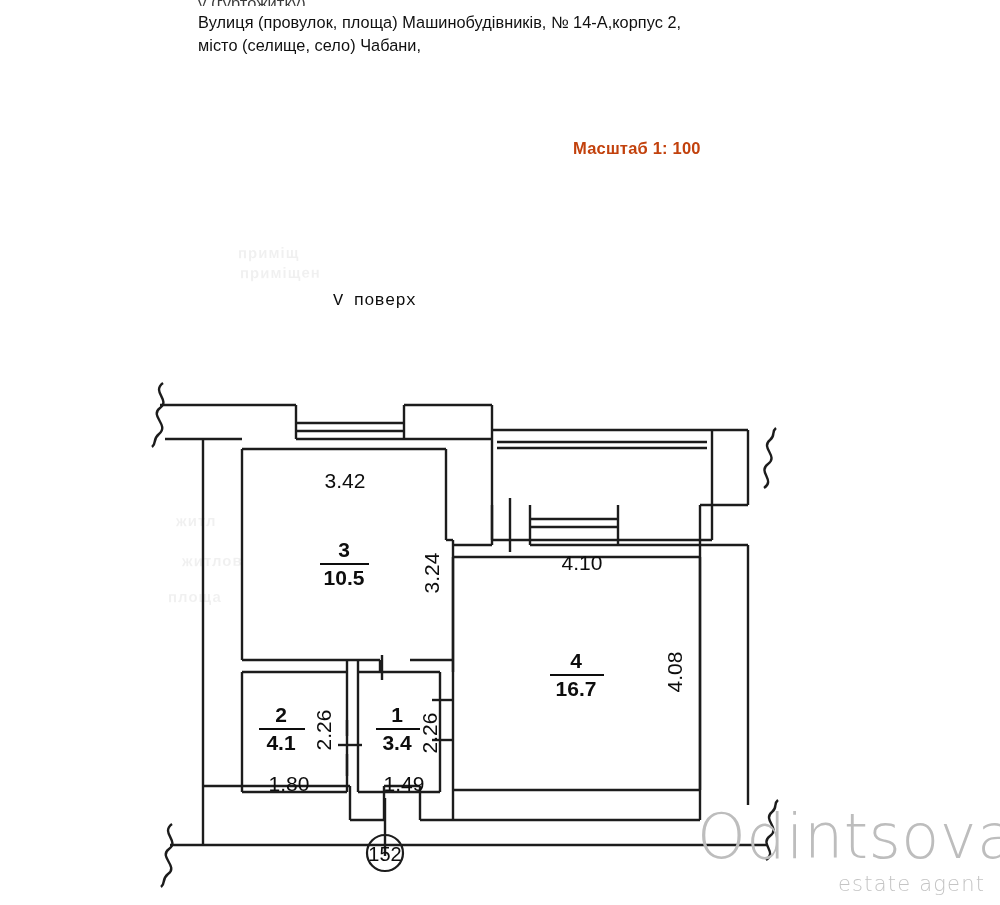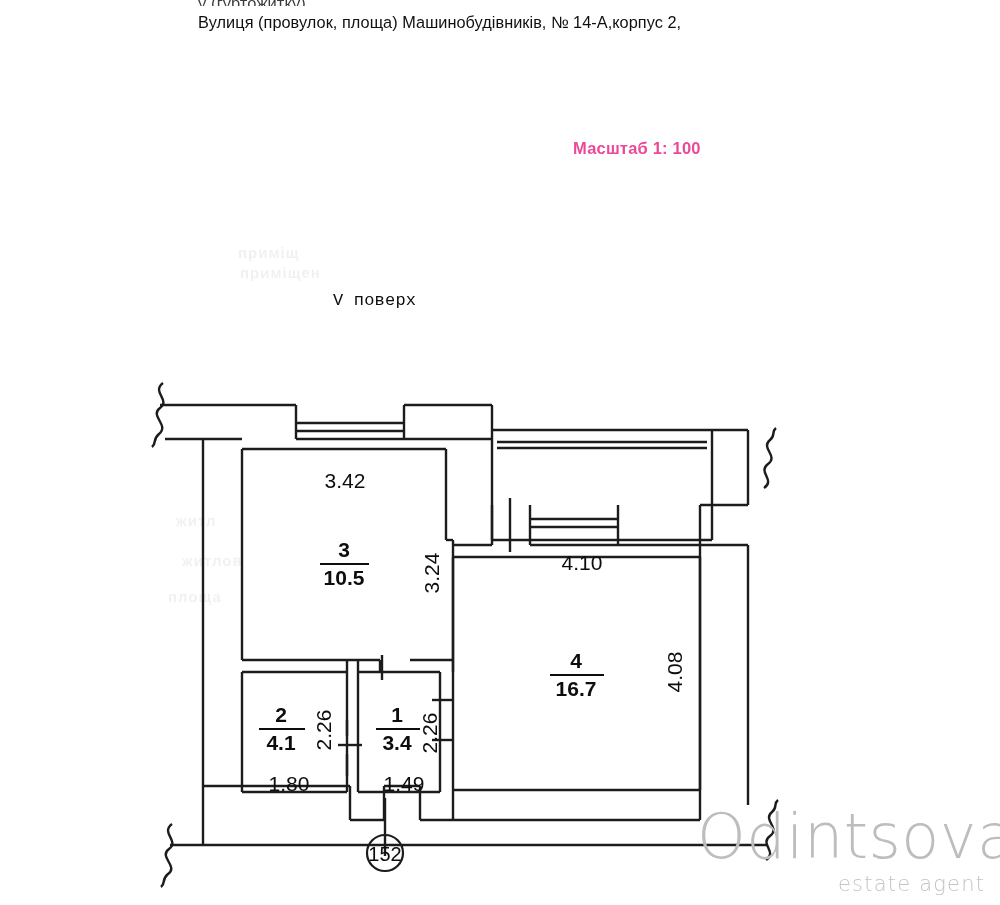--- a/index.html
+++ b/index.html
@@ -44,21 +44,21 @@
   }
   .u { text-underline-offset: 1px; }
 
   .scale {
     position: absolute;
     left: 573px;
     top: 139px;
     font-size: 16.5px;
     font-weight: bold;
     letter-spacing: .2px;
-    color: #ec4899;
+    color: #c2410c;
   }
   .floor-label {
     position: absolute;
     left: 333px;
     top: 291px;
     font-size: 17px;
     color: #0d0d0d;
     letter-spacing: .2px;
     font-family: Liberation Mono, monospace;
   }
@@ -106,20 +106,23 @@
     color: #c4c4c4;
   }
 </style>
 </head>
 <body>
 
 <div class="header">
   <div class="hdr-cut">у (гуртожитку)</div>
   <div class="hdr-line">
     <span class="u">Вулиця</span><span> (провулок, площа) Машинобудівників, № 14-А,корпус 2,</span>
+  </div>
+  <div class="hdr-line">
+    <span>місто (</span><span class="u">селище</span><span>, село) Чабани,</span>
   </div>
 </div>
 
 <div class="scale">Масштаб 1: 100</div>
 <div class="floor-label">V поверх</div>
 
 <div class="ghost" style="left:238px; top:244px;">приміщ</div>
 <div class="ghost" style="left:240px; top:264px;">приміщен</div>
 <div class="ghost" style="left:176px; top:512px;">житл</div>
 <div class="ghost" style="left:174px; top:552px;margin-left:8px;">житлов</div>

